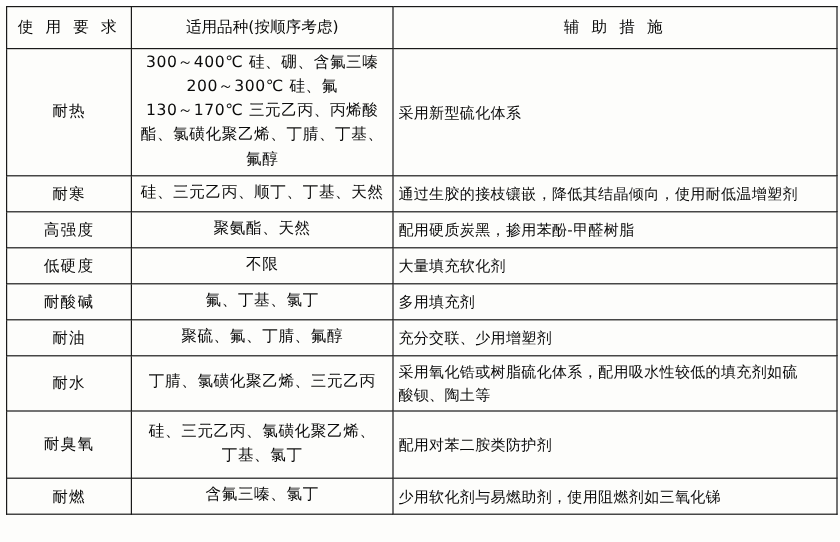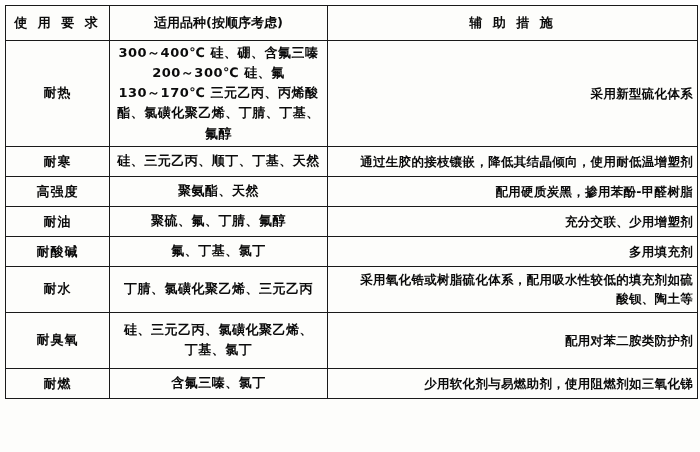--- a/index.html
+++ b/index.html
@@ -23,21 +23,21 @@
   table.spec {
     border-collapse: collapse;
     width: 692px;
     margin: 5px 0 0 5px;
     table-layout: fixed;
   }
   table.spec td, table.spec th {
     border: 1px solid #1a1a1a;
     vertical-align: middle;
     padding: 2px 4px;
-    font-weight: bold;
+    font-weight: normal;
   }
   col.c1 { width: 104px; }
   col.c2 { width: 218px; }
   col.c3 { width: 370px; }
 
   thead td {
     height: 30px;
     text-align: center;
     font-size: 13px;
     letter-spacing: 3px;
@@ -72,21 +72,21 @@
   }
   td.kinds .ln {
     display: block;
     white-space: nowrap;
   }
   td.kinds.wrap .ln {
     white-space: normal;
   }
   td.measures {
     font-size: 12.5px;
-    text-align: right;
+    text-align: left;
     line-height: 1.55;
     padding-left: 7px;
     letter-spacing: 0.3px;
     vertical-align: top;
     padding-top: 5px;
     margin-top: 15px;
   }
   td.measures.mid {
     vertical-align: middle;
     padding-top: 2px;
@@ -150,39 +150,48 @@
       <tr class="row-h2">
         <td class="req mid">高强度</td>
         <td class="kinds">
           <span class="ln">聚氨酯、天然</span>
         </td>
         <td class="measures mid">
           <span class="ln">配用硬质炭黑，掺用苯酚-甲醛树脂</span>
         </td>
       </tr>
 
-
+      <tr class="row-h2">
+        <td class="req mid">低硬度</td>
+        <td class="kinds">
+          <span class="ln">不限</span>
+        </td>
+        <td class="measures mid">
+          <span class="ln">大量填充软化剂</span>
+        </td>
+      </tr>
+
+
+      <tr class="row-h2">
+        <td class="req mid">耐酸碱</td>
+        <td class="kinds">
+          <span class="ln">氟、丁基、氯丁</span>
+        </td>
+        <td class="measures mid">
+          <span class="ln">多用填充剂</span>
+        </td>
+      </tr>
 
       <tr class="row-h2">
         <td class="req mid">耐油</td>
         <td class="kinds">
           <span class="ln">聚硫、氟、丁腈、氟醇</span>
         </td>
         <td class="measures mid">
           <span class="ln">充分交联、少用增塑剂</span>
-        </td>
-      </tr>
-
-      <tr class="row-h2">
-        <td class="req mid">耐酸碱</td>
-        <td class="kinds">
-          <span class="ln">氟、丁基、氯丁</span>
-        </td>
-        <td class="measures mid">
-          <span class="ln">多用填充剂</span>
         </td>
       </tr>
 
       <tr class="row-h3">
         <td class="req">耐水</td>
         <td class="kinds">
           <span class="ln">丁腈、氯磺化聚乙烯、三元乙丙</span>
         </td>
         <td class="measures">
           <span class="ln">采用氧化锆或树脂硫化体系，配用吸水性较低的填充剂如硫</span>

